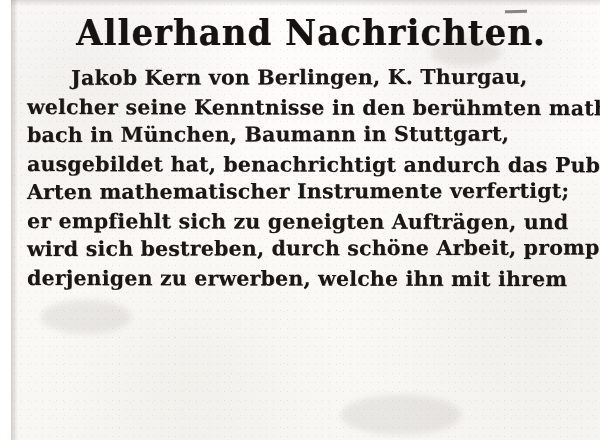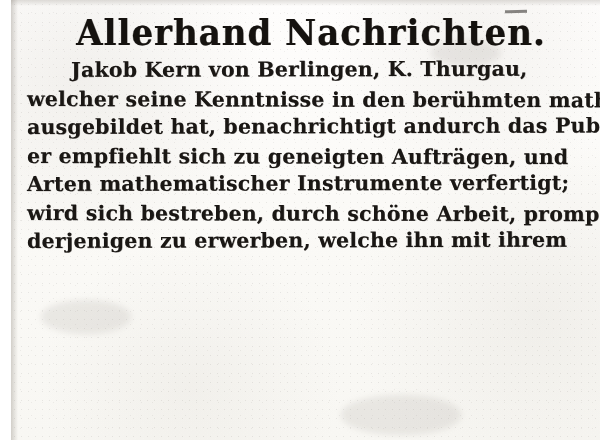--- a/index.html
+++ b/index.html
@@ -84,21 +84,21 @@
     font-size: 34px;
     letter-spacing: 1px;
     color: #15120f;
     text-shadow: 0.5px 0.4px 0 rgba(30,26,22,0.55), -0.4px 0.3px 0 rgba(30,26,22,0.30);
     white-space: nowrap;
     transform: scaleY(1.06);
   }
 
   .body-block {
     position: absolute;
-    top: 56px;
+    top: 64px;
     left: 16px;
     width: 572px;
   }
   .line {
     font-family: "DejaVu Serif", serif;
     font-size: 20.5px;
     line-height: 28.5px;
     color: #1a1714;
     white-space: nowrap;
     font-weight: 600;
@@ -133,20 +133,21 @@
 
   <div class="smudge" style="top:40px;left:420px;width:70px;height:26px;"></div>
   <div class="smudge" style="top:300px;left:30px;width:90px;height:34px;"></div>
   <div class="smudge" style="top:395px;left:330px;width:120px;height:40px;"></div>
 
   <div class="headline">Allerhand Nachrichten.</div>
 
   <div class="body-block">
     <div class="line indent bold-lead">Jakob Kern von Berlingen, K. Thurgau,</div>
     <div class="line">welcher seine Kenntnisse in den berühmten mathe-</div>
+    <div class="line">bach in München, Baumann in Stuttgart,</div>
     <div class="line">ausgebildet hat, benachrichtigt andurch das Publi-</div>
+    <div class="line">Arten mathematischer Instrumente verfertigt;</div>
     <div class="line">er empfiehlt sich zu geneigten Aufträgen, und</div>
-    <div class="line">Arten mathematischer Instrumente verfertigt;</div>
     <div class="line">wird sich bestreben, durch schöne Arbeit, prompte</div>
     <div class="line">derjenigen zu erwerben, welche ihn mit ihrem</div>
   </div>
 
 </div>
 
 </body></html>

